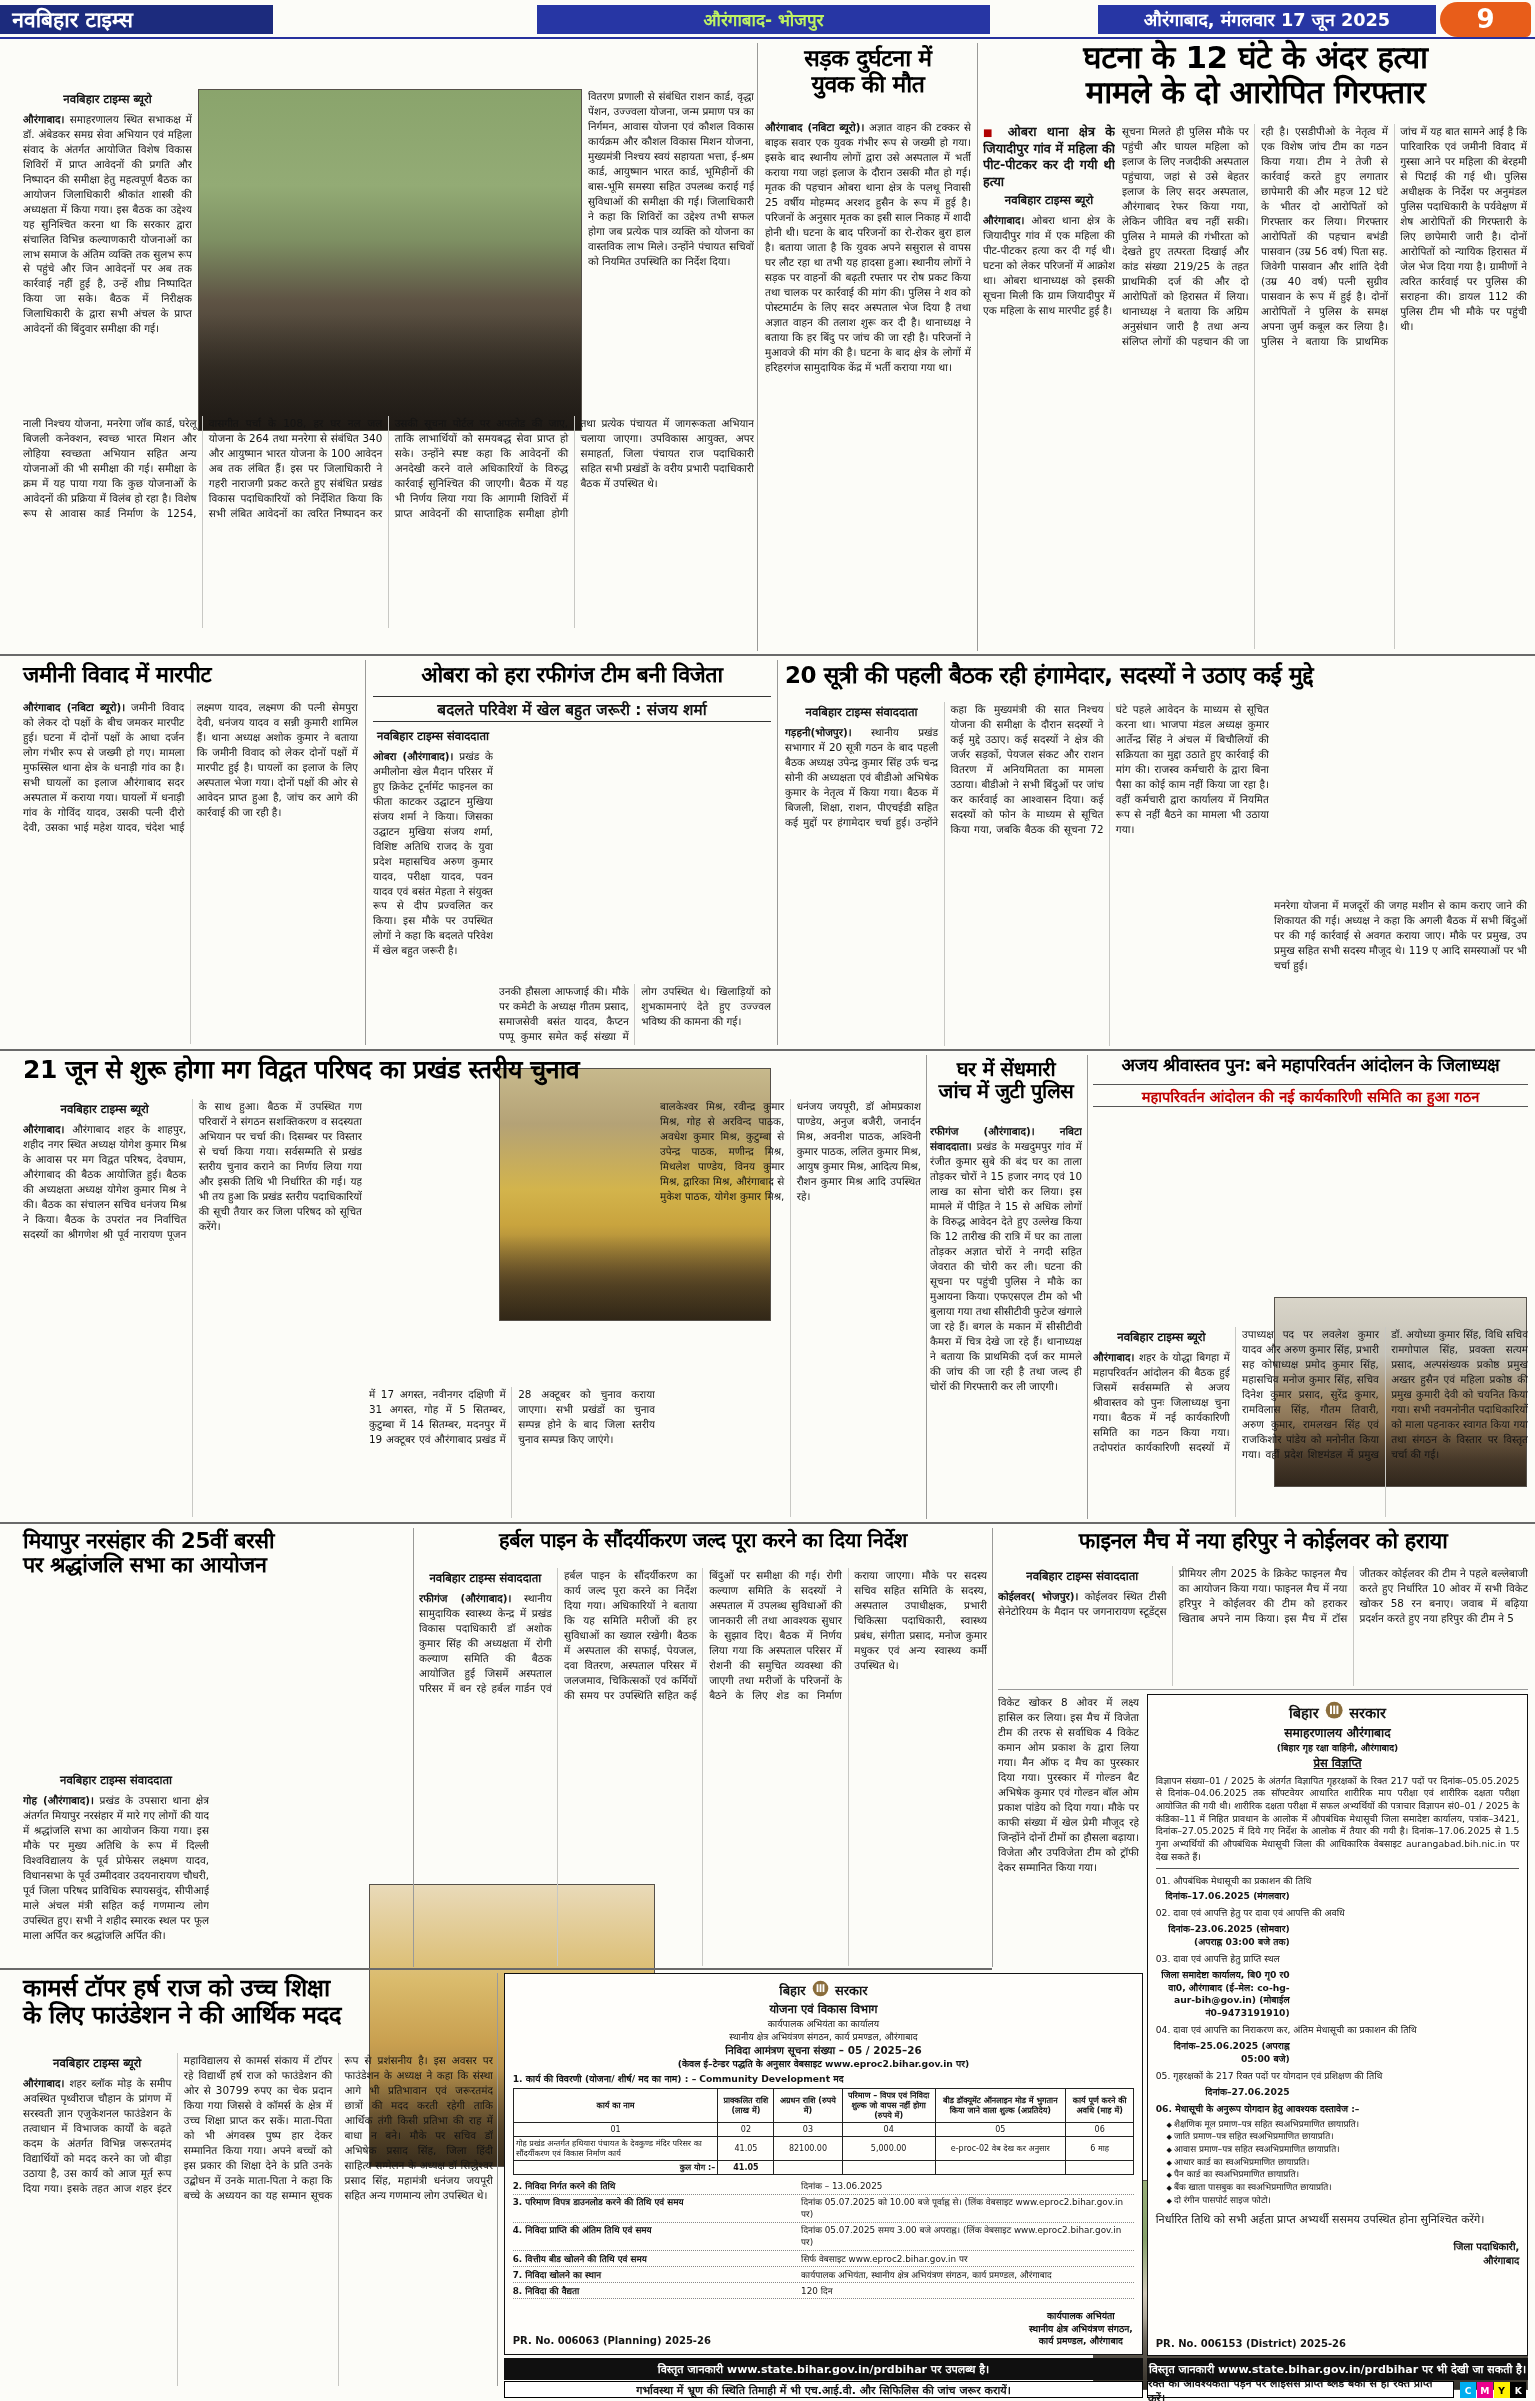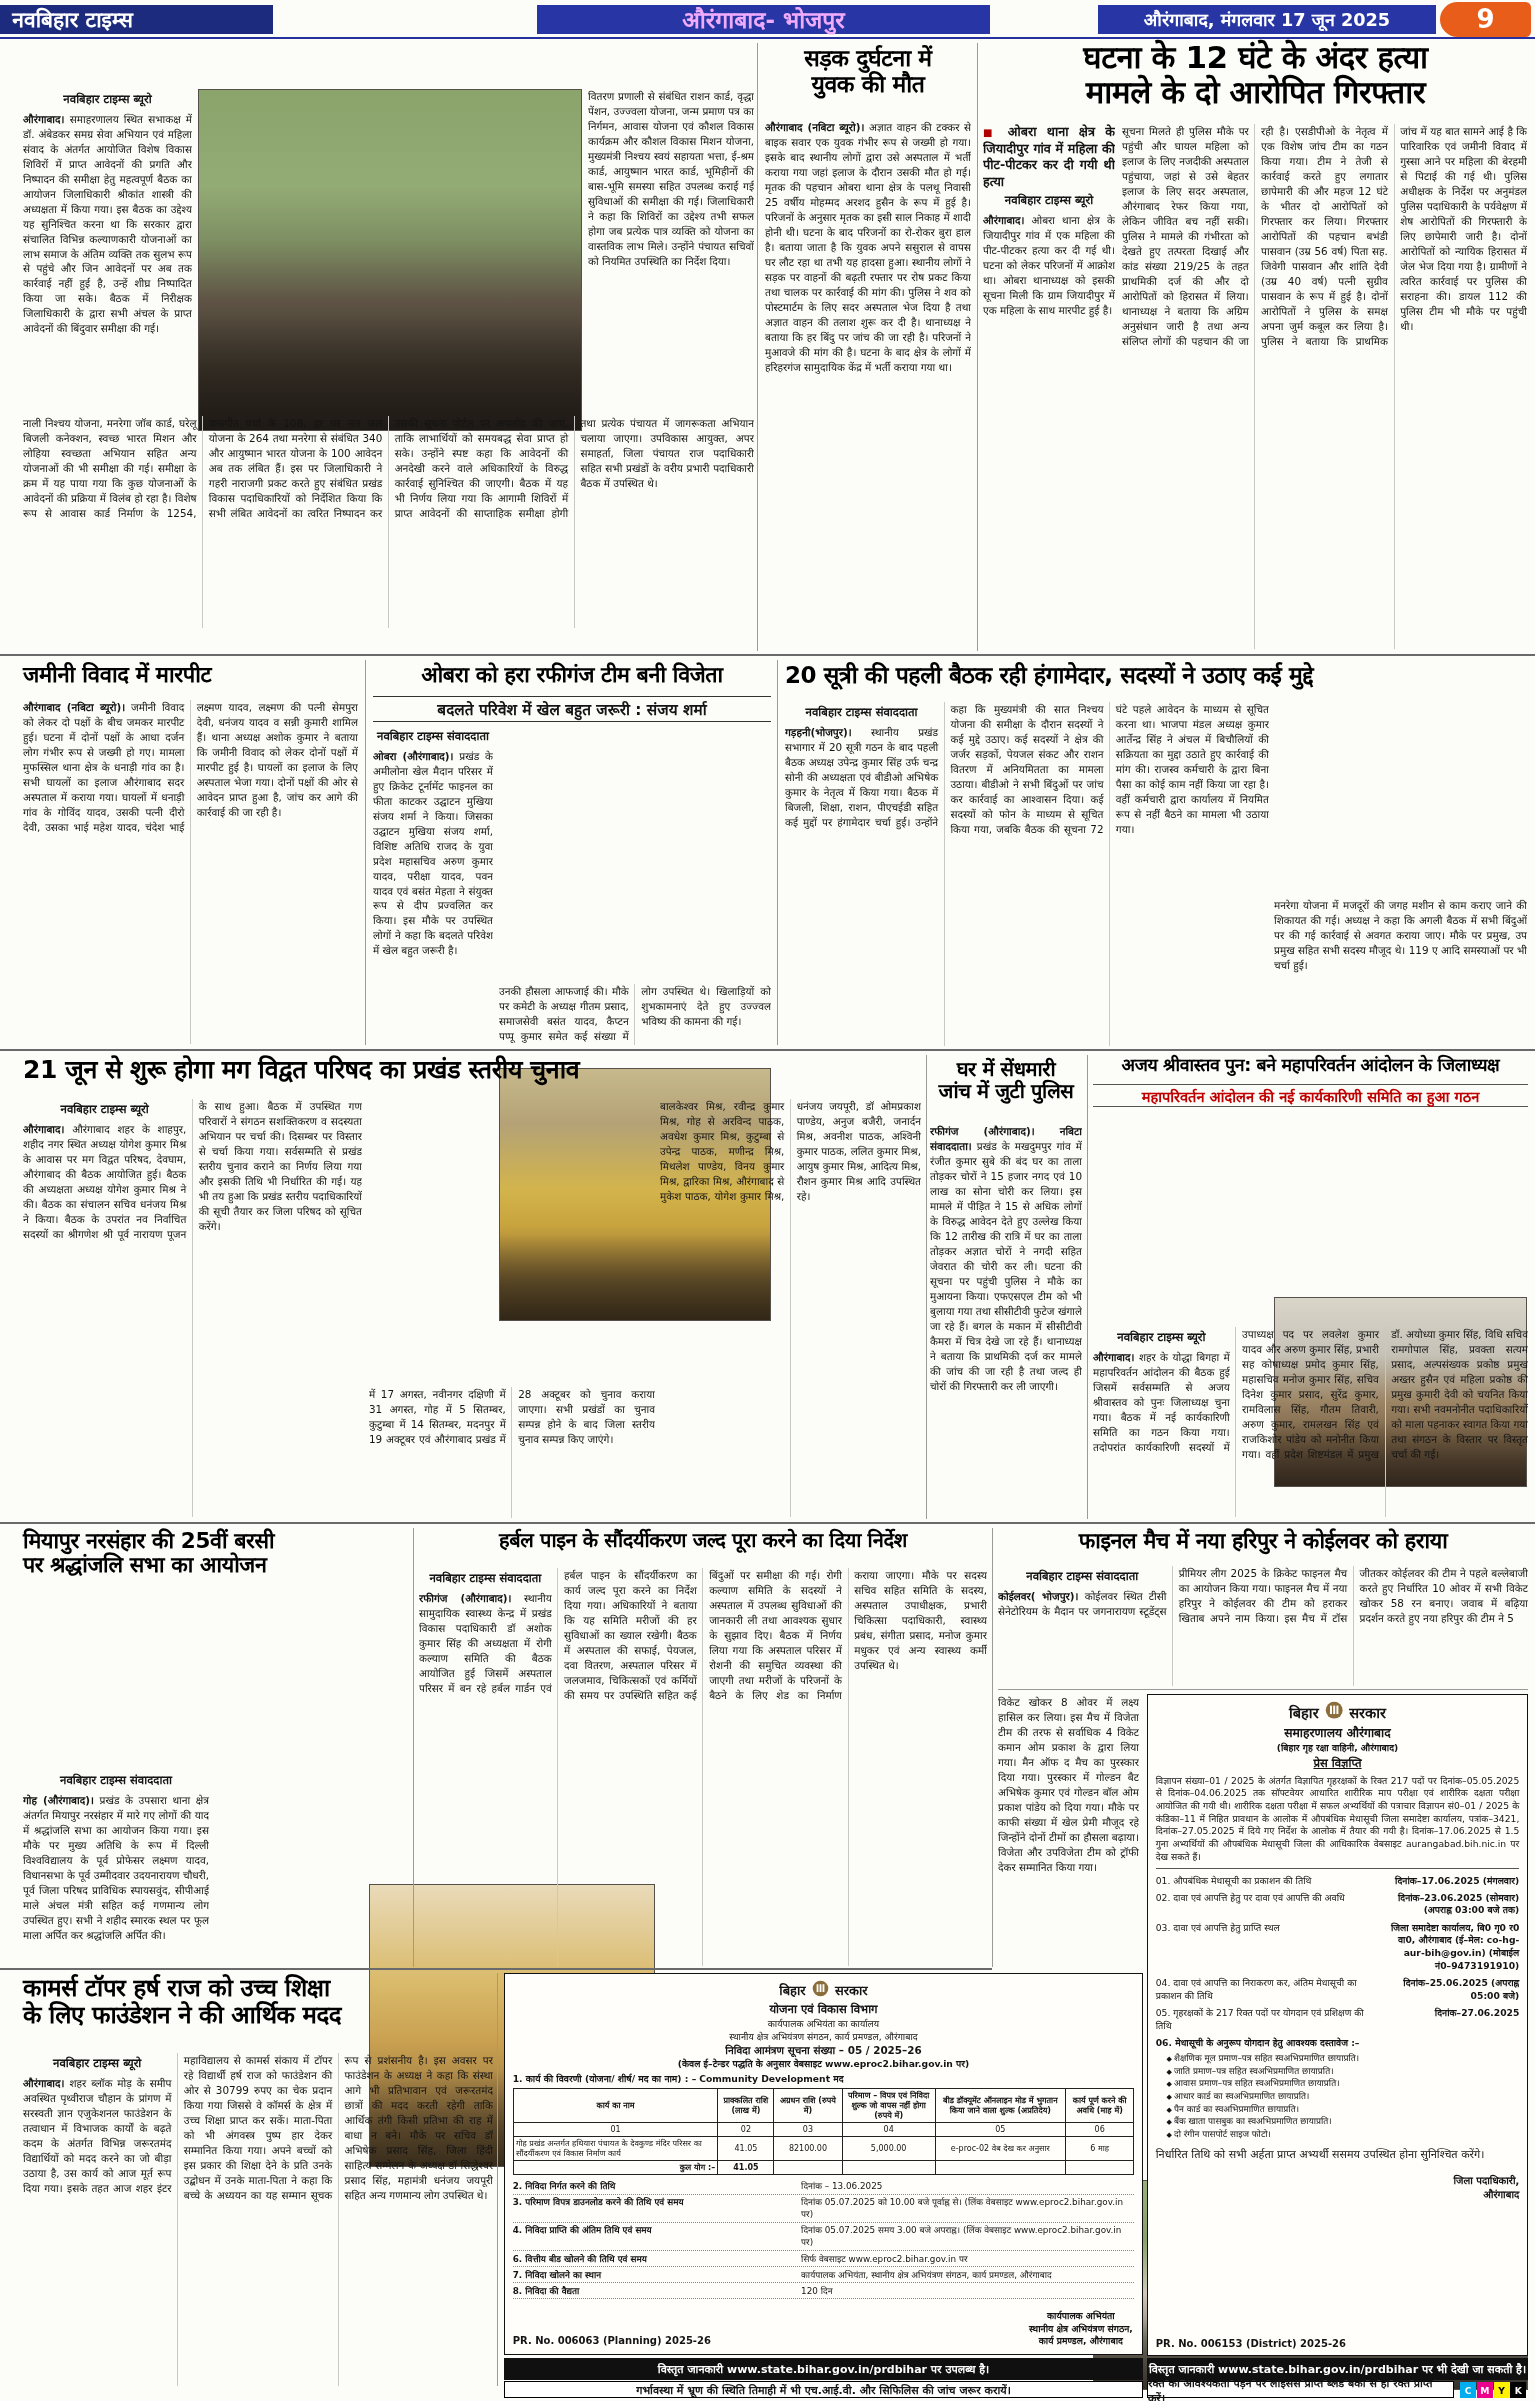--- a/index.html
+++ b/index.html
@@ -1,21 +1,21 @@
 <!DOCTYPE html>
 <html style="font-size:12.3px"><head>
 <meta charset="utf-8">
 <style>
   html,body{margin:0;padding:0;background:#d9d9d9;}
   .page{position:relative;width:1535px;height:2401px;background:#fcfcf8;margin:0 auto;
         font-family:"DejaVu Sans",sans-serif;color:#141414;overflow:hidden;}
   .abs{position:absolute;box-sizing:border-box;}
   
   .mast{background:#1c2b7d;color:#fff;font-weight:800;font-size:21px;display:flex;align-items:center;padding-left:12.3px;}
-  .edition{background:#2736a4;color:#f0abfc;font-weight:800;font-size:23px;display:flex;align-items:center;justify-content:center;}
+  .edition{background:#2736a4;color:#bef264;font-weight:800;font-size:17px;display:flex;align-items:center;justify-content:center;}
   .dateband{background:#2736a4;color:#fff;font-weight:700;font-size:17.7px;display:flex;align-items:center;justify-content:center;}
   .pagenum{background:#e85d1a;color:#fff;font-weight:800;font-size:26px;display:flex;align-items:center;justify-content:center;border-radius:20px 6.1px 6.1px 20px;}
   
   .hl{font-weight:800;line-height:1.12;color:#000;letter-spacing:-0.4px;}
   .ctr{text-align:center;}
   .byline{font-weight:700;font-size:11.5px;text-align:center;margin:1.5px 0 4.6px 0;}
   .dl{font-weight:700;}
   .bt{font-size:10.4px;line-height:1.44;text-align:justify;overflow:hidden;}
   .bt p{margin:0;}
   .c2{column-count:2;column-gap:12.3px;column-rule:0.8px solid #c8c8c4;}
@@ -41,21 +41,21 @@
   .nb-govline{display:flex;align-items:center;justify-content:center;gap:6.1px;font-weight:800;}
   .nb-title{font-weight:800;text-align:center;}
   .blackstrip{background:#101010;color:#fff;font-weight:700;display:flex;align-items:center;justify-content:center;font-size:11px;}
   .edgestrip{border:1.2px solid #000;background:#fff;font-weight:700;display:flex;align-items:center;justify-content:center;font-size:11px;}
   table.tnd{border-collapse:collapse;width:100%;font-size:8px;line-height:1.25;margin:3.1px 0;}
   table.tnd th,table.tnd td{border:0.8px solid #222;padding:1.5px 2.3px;text-align:center;vertical-align:middle;}
   table.tnd td.nm{text-align:left;}
   .tnd-row{display:flex;gap:4.6px;border-bottom:0.8px dotted #888;padding:1.5px 0;font-size:8.8px;}
   .tnd-row .lbl{width:46%;font-weight:700;}
   .tnd-row .val{width:54%;}
-  .dist-item{display:flex;gap:3px;padding:2.3px 0;font-size:9.2px;}
+  .dist-item{display:flex;gap:3px;padding:2.3px 0;font-size:9.2px;flex-direction:column;}
   .dist-item .lbl{flex:1;}
   .dist-item .val{width:134px;text-align:right;font-weight:700;}
   .doc{font-size:8.8px;padding-left:10.7px;}
   .doc::before{content:"◆ ";font-size:7px;}
   .cmyk{display:flex;gap:0.8px;}
   .cmyk span{width:16px;height:16px;display:flex;align-items:center;justify-content:center;font-weight:800;font-size:9.2px;}
 </style>
 </head>
 <body>
 

